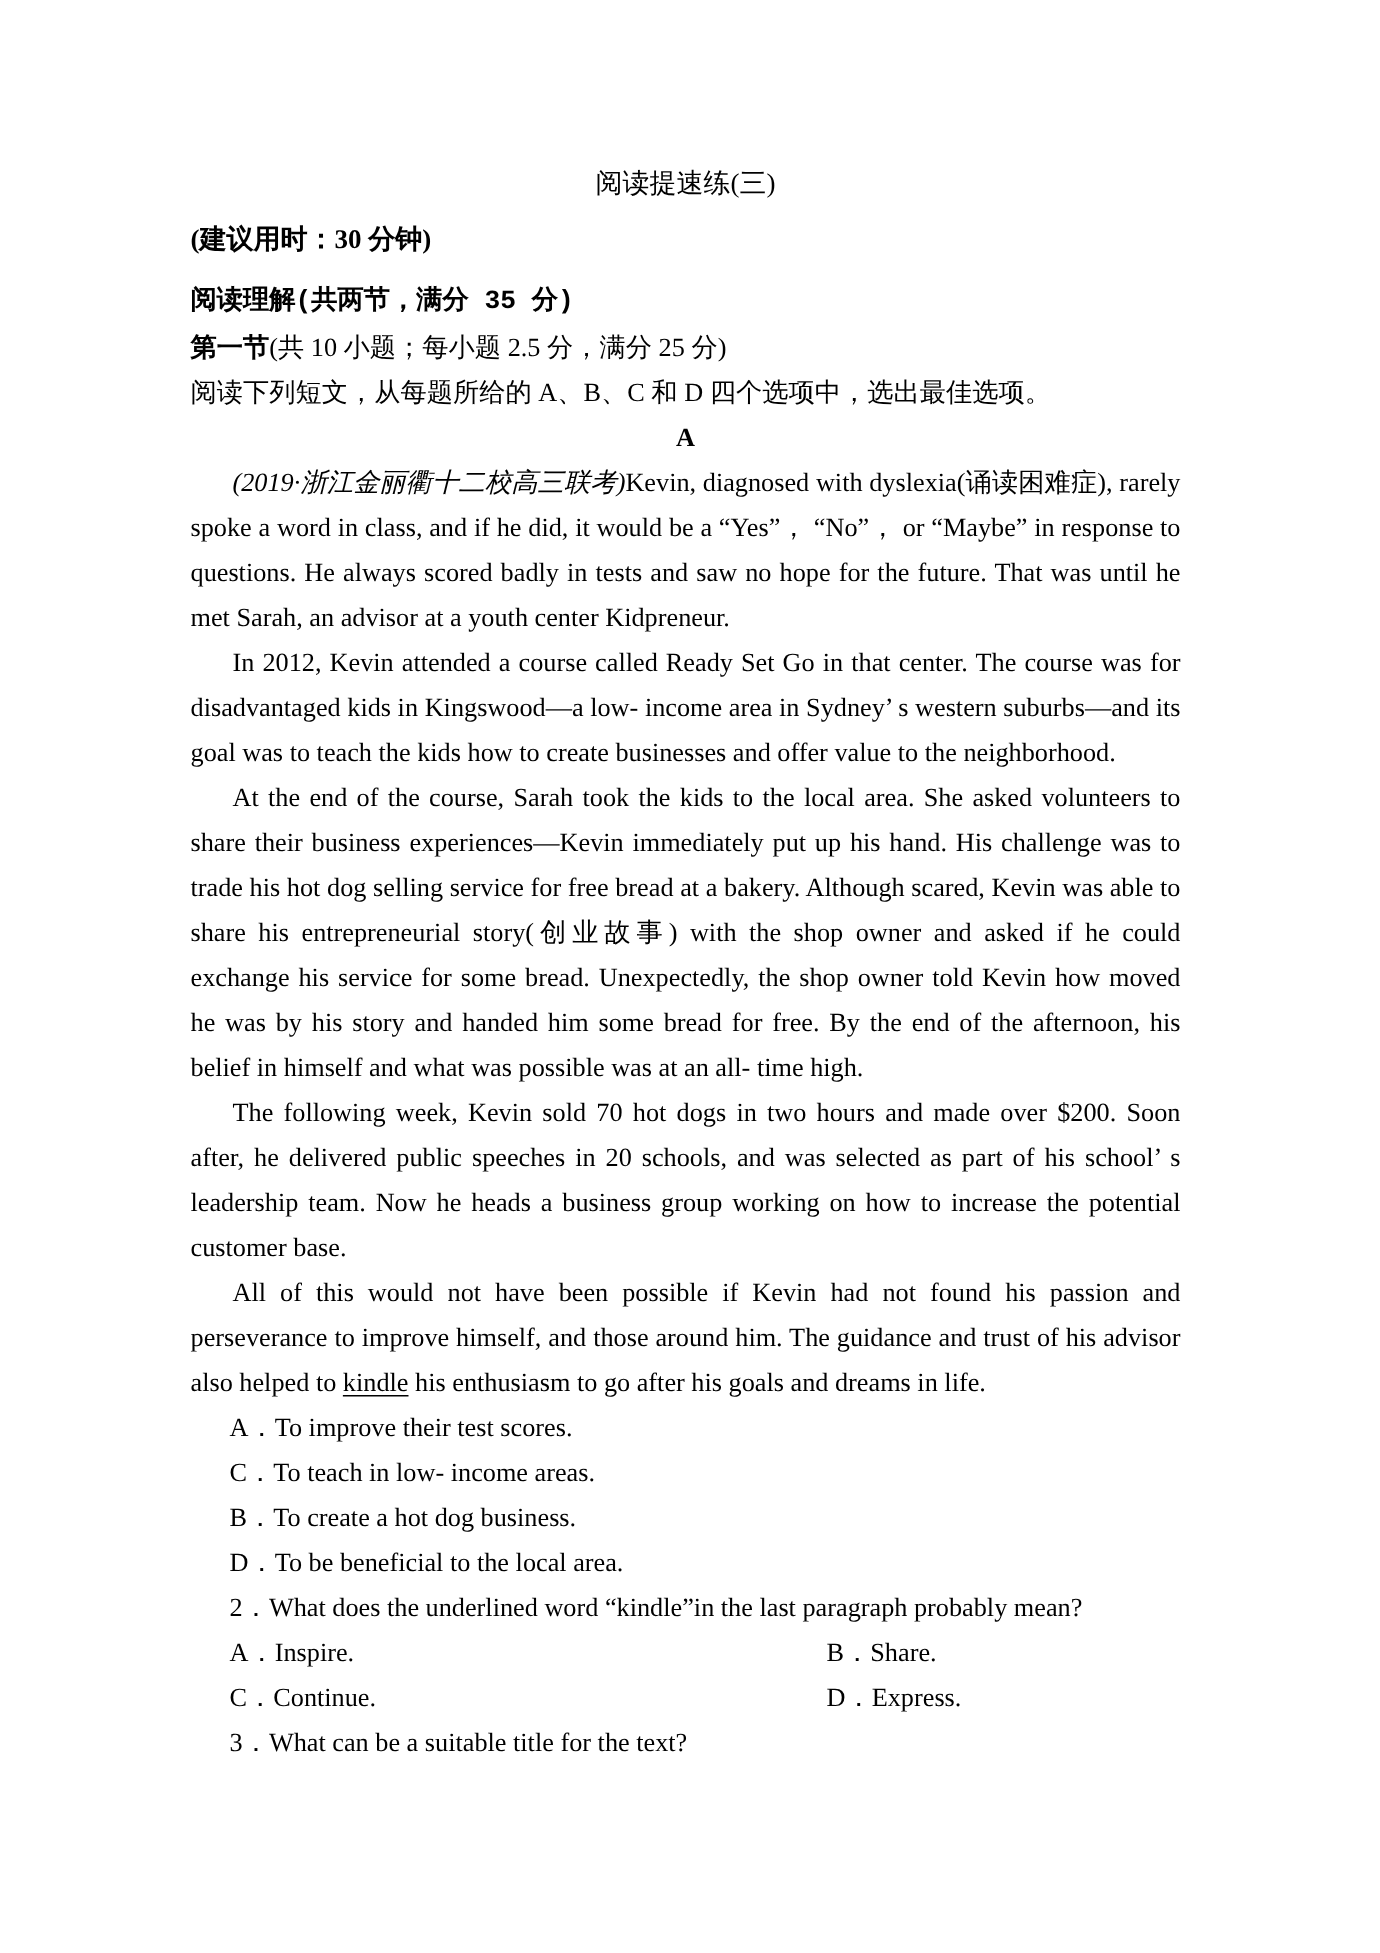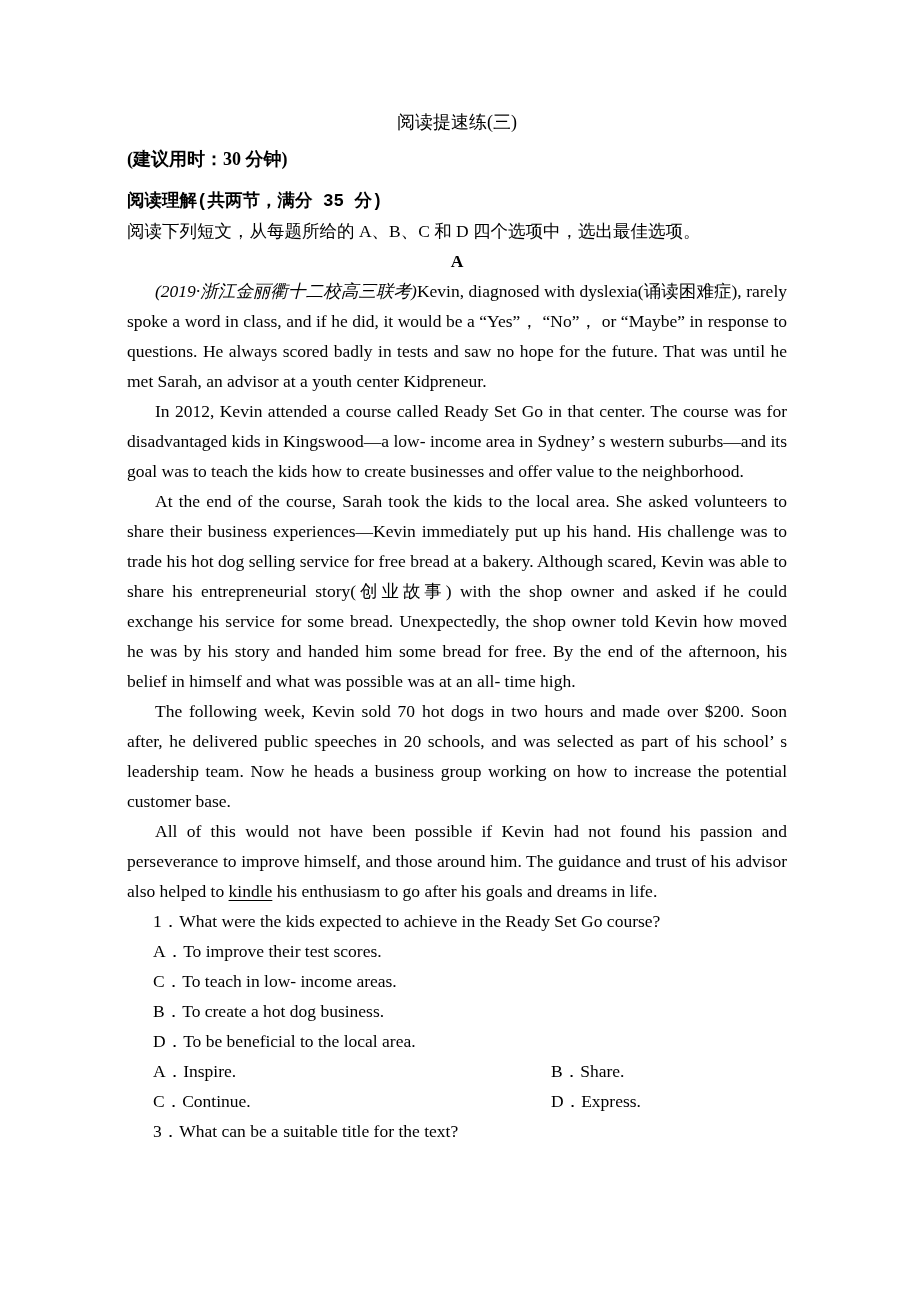--- a/index.html
+++ b/index.html
@@ -55,44 +55,45 @@
 <body>
 
 <div class="page">
   <div class="content">
 
     <div class="doc-title">阅读提速练(三)</div>
     <div class="doc-subtitle">(建议用时：30 分钟)</div>
 
     <div class="sec-head">阅读理解(共两节，满分 35 分)</div>
 
+    <div class="subsec"><span class="b">第一节</span><span>(共 10 小题；每小题 2.5 分，满分 25 分)</span></div>
 
     <div class="instruction">阅读下列短文，从每题所给的 A、B、C 和 D 四个选项中，选出最佳选项。</div>
 
     <div class="passage-label">A</div>
 
     <p class="para"><span class="source">(2019·浙江金丽衢十二校高三联考)</span><span>Kevin, diagnosed with dyslexia(诵读困难症), rarely spoke a word in class, and if he did, it would be a “Yes”， “No”， or “Maybe” in response to questions. He always scored badly in tests and saw no hope for the future. That was until he met Sarah, an advisor at a youth center Kidpreneur.</span></p>
 
     <p class="para">In 2012, Kevin attended a course called Ready Set Go in that center. The course was for disadvantaged kids in Kingswood—a low- income area in Sydney’ s western suburbs—and its goal was to teach the kids how to create businesses and offer value to the neighborhood.</p>
 
     <p class="para">At the end of the course, Sarah took the kids to the local area. She asked volunteers to share their business experiences—Kevin immediately put up his hand. His challenge was to trade his hot dog selling service for free bread at a bakery. Although scared, Kevin was able to share his entrepreneurial story(创业故事) with the shop owner and asked if he could exchange his service for some bread. Unexpectedly, the shop owner told Kevin how moved he was by his story and handed him some bread for free. By the end of the afternoon, his belief in himself and what was possible was at an all- time high.</p>
 
     <p class="para">The following week, Kevin sold 70 hot dogs in two hours and made over $200. Soon after, he delivered public speeches in 20 schools, and was selected as part of his school’ s leadership team. Now he heads a business group working on how to increase the potential customer base.</p>
 
     <p class="para"><span>All of this would not have been possible if Kevin had not found his passion and perseverance to improve himself, and those around him. The guidance and trust of his advisor also helped to </span><span class="u">kindle</span><span> his enthusiasm to go after his goals and dreams in life.</span></p>
 
     <div class="q">
-      <div class="q-stem">1．What were the kids expected to achieve in the Ready Set Go course?</div>
       <div class="q-opt">A．To improve their test scores.</div>
       <div class="q-opt">C．To teach in low- income areas.</div>
       <div class="q-opt">B．To create a hot dog business.</div>
       <div class="q-opt">D．To be beneficial to the local area.</div>
     </div>
 
     <div class="q">
+      <div class="q-stem">2．What does the underlined word “kindle”in the last paragraph probably mean?</div>
       <div class="opt-grid">
         <div class="q-opt">A．Inspire.</div>
         <div class="q-opt">B．Share.</div>
         <div class="q-opt">C．Continue.</div>
         <div class="q-opt">D．Express.</div>
       </div>
     </div>
 
     <div class="q">
       <div class="q-stem">3．What can be a suitable title for the text?</div>

